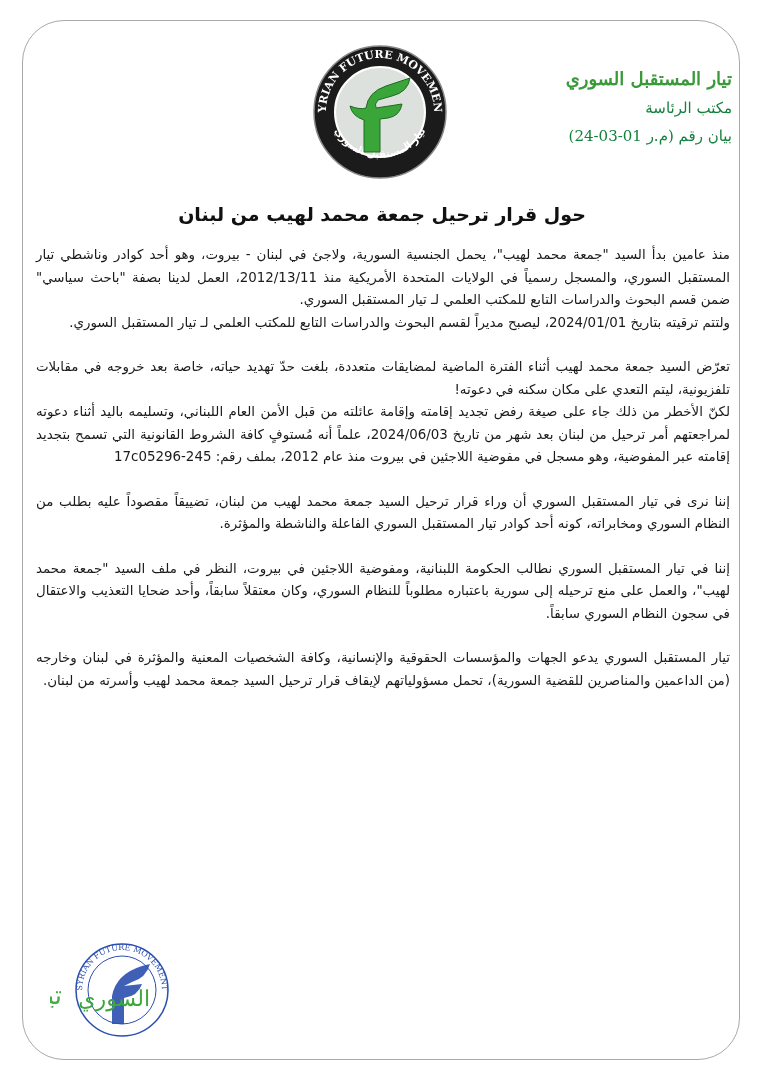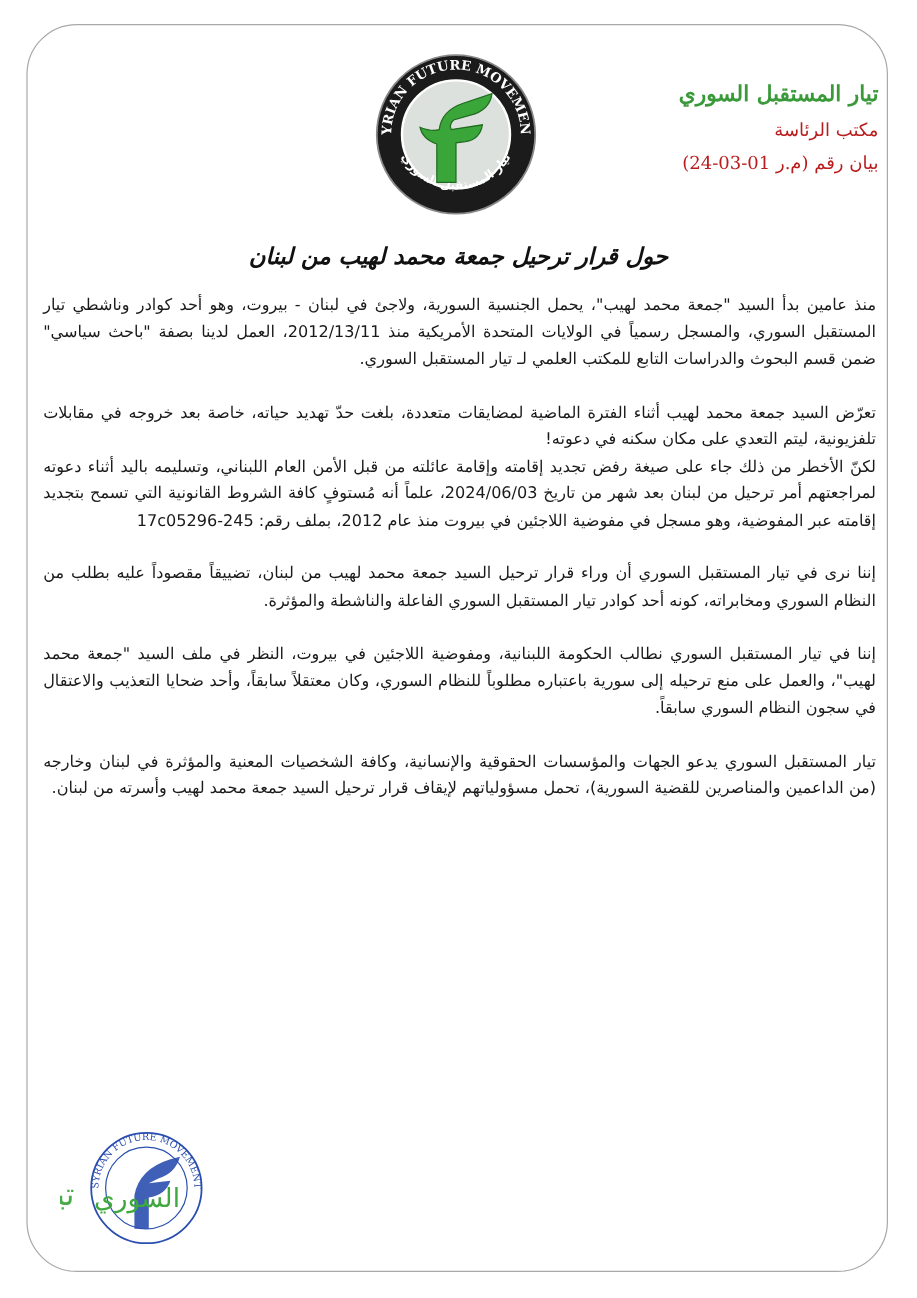--- a/index.html
+++ b/index.html
@@ -9,25 +9,25 @@
   }
   .frame {
     position: absolute; left: 22px; top: 20px; width: 718px; height: 1040px;
     border: 1px solid #a9a9a9; border-radius: 42px; box-sizing: border-box;
   }
   .header-block {
     position: absolute; right: 32px; top: 64px; width: 260px; direction: rtl; text-align: right;
     font-family: "DejaVu Serif", "Liberation Serif", serif;
   }
   .org-name { color: #3a9a3a; font-size: 18px; font-weight: bold; line-height: 30px; }
-  .hdr-line { font-size: 15px; line-height: 28px; color: #b91c1c; }
+  .hdr-line { font-size: 15px; line-height: 28px; color: #15803d; }
   .logo-top { position: absolute; left: 306px; top: 40px; width: 148px; height: 140px; }
   .title {
     position: absolute; left: 40px; right: 40px; top: 203px; direction: rtl; text-align: center;
-    font-size: 19px; font-weight: bold; color: #111; font-style: italic;
+    font-size: 19px; font-weight: bold; color: #111;
   }
   .body-text {
     position: absolute; left: 36px; right: 34px; top: 244px; direction: rtl; text-align: justify;
     font-size: 13.4px; line-height: 22.5px; color: #1a1a1a;
   }
   .body-text p { margin: 0; }
   .body-text .gap { height: 22px; }
   .stamp { position: absolute; left: 50px; top: 934px; width: 170px; height: 106px; }
 </style>
 </head>
@@ -52,20 +52,21 @@
 <div class="header-block">
   <div class="org-name">تيار المستقبل السوري</div>
   <div class="hdr-line">مكتب الرئاسة</div>
   <div class="hdr-line">بيان رقم (م.ر 01-03-24)</div>
 </div>
 
 <div class="title">حول قرار ترحيل جمعة محمد لهيب من لبنان</div>
 
 <div class="body-text">
   <p>منذ عامين بدأ السيد "جمعة محمد لهيب"، يحمل الجنسية السورية، ولاجئ في لبنان - بيروت، وهو أحد كوادر وناشطي تيار المستقبل السوري، والمسجل رسمياً في الولايات المتحدة الأمريكية منذ 2012/13/11، العمل لدينا بصفة "باحث سياسي" ضمن قسم البحوث والدراسات التابع للمكتب العلمي لـ تيار المستقبل السوري.</p>
+  <p>ولتتم ترقيته بتاريخ 2024/01/01، ليصبح مديراً لقسم البحوث والدراسات التابع للمكتب العلمي لـ تيار المستقبل السوري.</p>
   <div class="gap"></div>
   <p>تعرّض السيد جمعة محمد لهيب أثناء الفترة الماضية لمضايقات متعددة، بلغت حدّ تهديد حياته، خاصة بعد خروجه في مقابلات تلفزيونية، ليتم التعدي على مكان سكنه في دعوته!</p>
   <p>لكنّ الأخطر من ذلك جاء على صيغة رفض تجديد إقامته وإقامة عائلته من قبل الأمن العام اللبناني، وتسليمه باليد أثناء دعوته لمراجعتهم أمر ترحيل من لبنان بعد شهر من تاريخ 2024/06/03، علماً أنه مُستوفٍ كافة الشروط القانونية التي تسمح بتجديد إقامته عبر المفوضية، وهو مسجل في مفوضية اللاجئين في بيروت منذ عام 2012، بملف رقم: 245-17c05296</p>
   <div class="gap"></div>
   <p>إننا نرى في تيار المستقبل السوري أن وراء قرار ترحيل السيد جمعة محمد لهيب من لبنان، تضييقاً مقصوداً عليه بطلب من النظام السوري ومخابراته، كونه أحد كوادر تيار المستقبل السوري الفاعلة والناشطة والمؤثرة.</p>
   <div class="gap"></div>
   <p>إننا في تيار المستقبل السوري نطالب الحكومة اللبنانية، ومفوضية اللاجئين في بيروت، النظر في ملف السيد "جمعة محمد لهيب"، والعمل على منع ترحيله إلى سورية باعتباره مطلوباً للنظام السوري، وكان معتقلاً سابقاً، وأحد ضحايا التعذيب والاعتقال في سجون النظام السوري سابقاً.</p>
   <div class="gap"></div>
   <p>تيار المستقبل السوري يدعو الجهات والمؤسسات الحقوقية والإنسانية، وكافة الشخصيات المعنية والمؤثرة في لبنان وخارجه (من الداعمين والمناصرين للقضية السورية)، تحمل مسؤولياتهم لإيقاف قرار ترحيل السيد جمعة محمد لهيب وأسرته من لبنان.</p>
   <div class="gap"></div>

